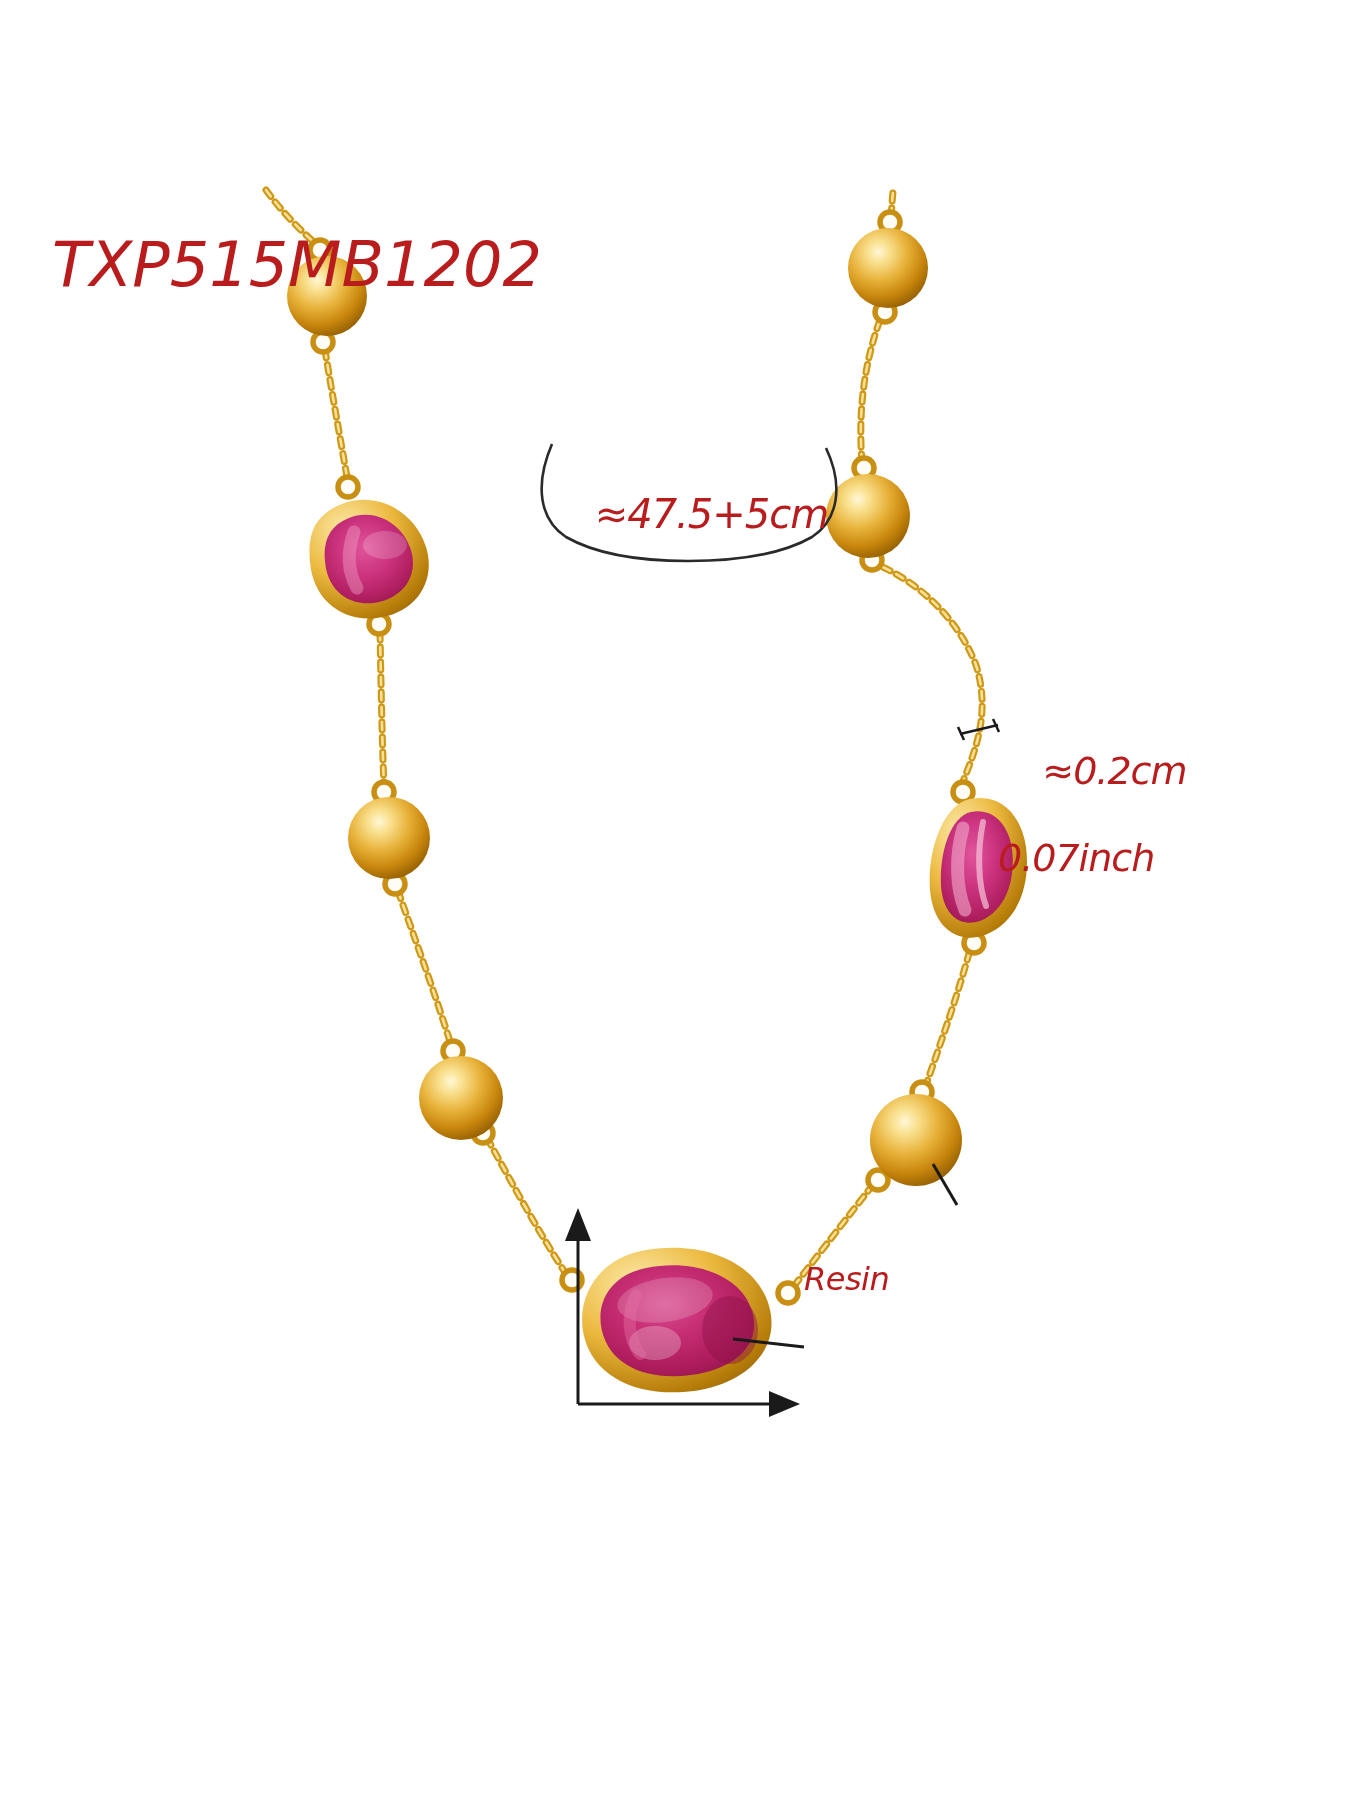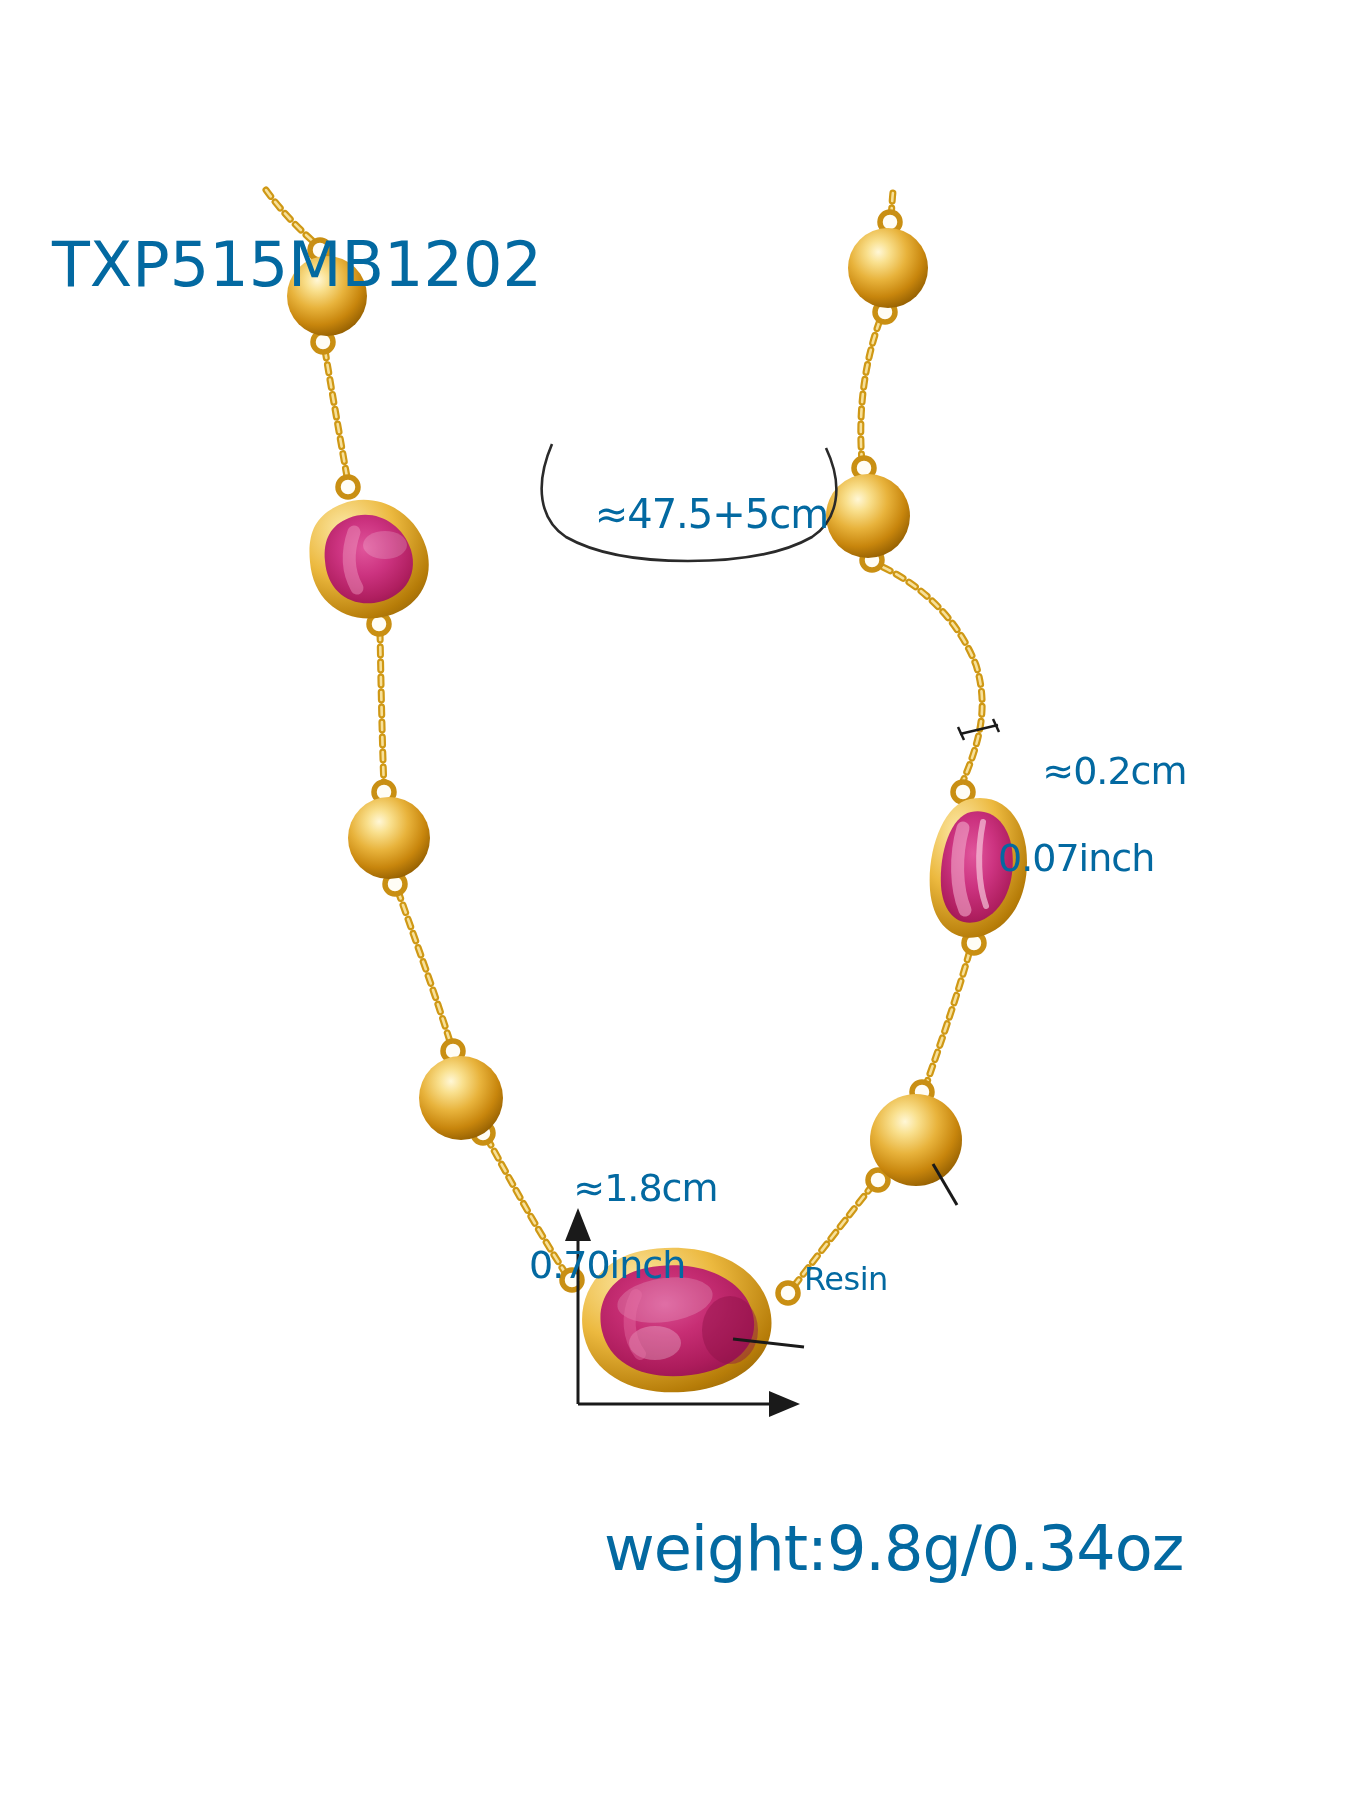--- a/index.html
+++ b/index.html
@@ -2,21 +2,21 @@
 <html><head>
 <meta charset="utf-8">
 <style>
   html,body{margin:0;padding:0;background:#fff;}
   #stage{
     position:relative;width:1350px;height:1800px;background:#ffffff;
     font-family:"DejaVu Sans","Liberation Sans",sans-serif;color:#111;
     overflow:hidden;
   }
   #stage svg{position:absolute;left:0;top:0;}
-  .txt{position:absolute;white-space:pre;color:#0369a1;}
+  .txt{position:absolute;white-space:pre;color:#b91c1c;font-style:italic;}
   .product-code{left:52px;top:228px;font-size:62px;letter-spacing:0px;}
   .badge-text{left:540px;top:447px;width:296px;text-align:center;font-size:40px;line-height:1.13;letter-spacing:-1px;}
   .chain-dim{left:998px;top:706px;font-size:38px;line-height:1.15;letter-spacing:-1px;}
   .height-dim{left:529px;top:1130px;font-size:38px;line-height:1.02;letter-spacing:-1px;}
   .width-dim{left:587px;top:1410px;font-size:40px;line-height:1.02;letter-spacing:-1px;}
   .steel-label{left:906px;top:1202px;font-size:42px;letter-spacing:-1px;}
   .resin-label{left:804px;top:1260px;font-size:32px;letter-spacing:-0.5px;}
   .weight-text{left:604px;top:1512px;font-size:62px;letter-spacing:-1px;}
   .line2{display:block;}
 </style>
@@ -165,24 +165,19 @@
 
   <div class="txt badge-text">
     <span>≈47.5+5cm</span>
   </div>
 
   <div class="txt chain-dim">
     <span>≈0.2cm</span>
     <span class="line2">0.07inch</span>
   </div>
 
-  <div class="txt height-dim">
-    <span>≈1.8cm</span>
-    <span class="line2">0.70inch</span>
-  </div>
 
 
   <div class="txt resin-label">Resin</div>
 
 
-  <div class="txt weight-text">weight:9.8g/0.34oz</div>
 
 </div>
 
 </body></html>

